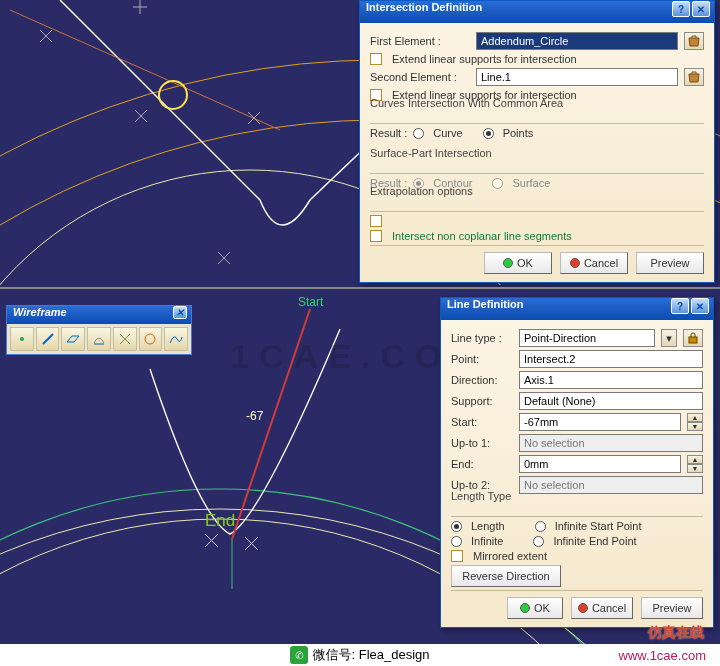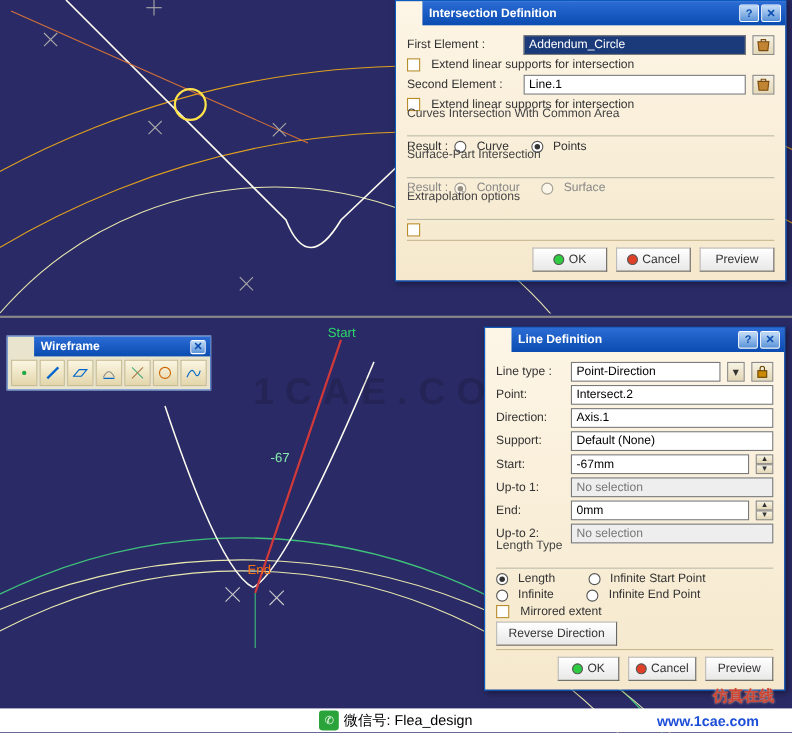--- a/index.html
+++ b/index.html
@@ -23,25 +23,24 @@
   .dialog {
     position: absolute;
     background: linear-gradient(#fdf5e6, #f5e8cc);
     border: 1px solid #0a5bc0;
     box-shadow: 2px 2px 6px rgba(0,0,0,.4);
   }
   .titlebar {
     height: 22px;
     background: linear-gradient(#2b6cd6, #0a4cb0);
     display: flex;
-    align-items: center;
+    align-items: flex-start;
     padding: 0 4px;
     color: #fff;
     font-weight: bold;
-    margin-left: 24px;
   }
   .titlebar .title { flex: 1; padding-left: 2px; }
   .titlebar .winbtn {
     width: 18px; height: 16px; margin-left: 2px;
     background: linear-gradient(#c6def7, #5a93d8);
     border: 1px solid #fff; border-radius: 2px;
     display: flex; align-items: center; justify-content: center;
     font-size: 10px; font-weight: bold; color: #0a4cb0; cursor: pointer;
   }
   .dlgbody { padding: 6px 10px 8px; color: #333; }
@@ -84,21 +83,21 @@
     gap: 4px; cursor: pointer; font-size: 11px;
   }
   .dot { width: 10px; height: 10px; border-radius: 50%; display: inline-block; border: 1px solid #555;}
   .dot.green { background: #2ecc40; }
   .dot.red { background: #e04028; }
   
   .toolbar {
     position: absolute; left: 6px; top: 305px; width: 186px;
     background: #e9e4cd; border: 1px solid #4a7ad0;
   }
-  .toolbar .titlebar { height: 18px; }
+  .toolbar .titlebar { height: 18px; font-style: italic; }
   .toolbar .body { padding: 3px; display: flex; gap: 2px; }
   .toolbtn {
     width: 24px; height: 24px; border: 1px solid #c8bd96;
     background: linear-gradient(#fbf6e2,#e3d6ab);
     display: flex; align-items: center; justify-content: center;
     cursor: pointer;
   }
   
   .watermark {
     position: absolute; left: 50%; transform: translateX(-50%);
@@ -182,35 +181,39 @@
     <div class="grpline"></div>
     <div class="row">
       <span>Result :</span>
       <span class="radio"></span>
         <span>Curve</span>
       <span style="width:8px"></span>
       <span class="radio on"></span>
         <span>Points</span>
     </div>
 
-    <div style="margin-top:4px;"><span class="grptitle">Surface-Part Intersection</span></div>
+    <div style="margin-top:16px;"><span class="grptitle">Surface-Part Intersection</span></div>
     <div class="grpline"></div>
     <div class="row dim">
       <span>Result :</span>
       <span class="radio on" style="opacity:.5"></span>
         <span>Contour</span>
       <span style="width:8px"></span>
       <span class="radio" style="opacity:.5"></span>
         <span>Surface</span>
     </div>
 
     <div style="margin-top:4px;"><span class="grptitle">Extrapolation options</span></div>
     <div class="grpline"></div>
     <div class="row green">
         <span class="chk"></span>
+      </div>
+    <div class="row green">
+        <span class="chk"></span>
+        <span>Intersect non coplanar line segments</span>
       </div>
 
     <div class="btnbar">
       <div class="btn">
           <span class="dot green"></span>
           <span>OK</span>
         </div>
       <div class="btn">
           <span class="dot red"></span>
           <span>Cancel</span>
@@ -229,22 +232,22 @@
     <circle cx="220" cy="780" r="560" fill="none" stroke="#e8e8b0" stroke-width="1"></circle>
     <path d="M 150 80 Q 200 230 230 245 Q 260 230 340 40" fill="none" stroke="#fafaf0" stroke-width="1.4"></path>
     <line x1="232" y1="250" x2="310" y2="20" stroke="#d23a3a" stroke-width="2"></line>
     <line x1="232" y1="250" x2="232" y2="300" stroke="#3fbf7a" stroke-width="1"></line>
     <line x1="205" y1="245" x2="218" y2="258" stroke="#ccc"></line>
       <line x1="218" y1="245" x2="205" y2="258" stroke="#ccc"></line>
     <line x1="245" y1="248" x2="258" y2="261" stroke="#ccc"></line>
       <line x1="258" y1="248" x2="245" y2="261" stroke="#ccc"></line>
   </svg>
   <div style="position:absolute;left:298px;top:6px;color:#2cd86a;font-size:12px;">Start</div>
-  <div style="position:absolute;left:246px;top:120px;color:#86efac;font-size:12px;">-67</div>
-  <div style="position:absolute;left:205px;top:222px;color:#f97316;font-size:12px;margin-left:20px;">End</div>
+  <div style="position:absolute;left:246px;top:120px;color:#fef9c3;font-size:12px;">-67</div>
+  <div style="position:absolute;left:205px;top:222px;color:#84cc16;font-size:17px;">End</div>
   <div class="watermark" style="top:48px;">1CAE.COM</div>
 </div>
 
 <div class="toolbar">
   <div class="titlebar">
     <span class="title">Wireframe</span>
     <span class="winbtn" style="width:14px;height:13px;">✕</span>
   </div>
   <div class="body">
     <span class="toolbtn">
@@ -384,14 +387,14 @@
     </div>
   </div>
 </div>
 
 <div class="redband">
     <span style="color:#c43; text-shadow:0 0 2px #fca;">仿真在线</span>
   </div>
 <div class="footer">
   <span class="wx">✆</span>
   <span>微信号: Flea_design</span>
-  <span style="position:absolute; right:30px; color:#1d4ed8; font-weight:bold;">www.1cae.com</span>
+  <span style="position:absolute; right:14px; color:#be185d; font-weight:normal;">www.1cae.com</span>
 </div>
 
 </body></html>

